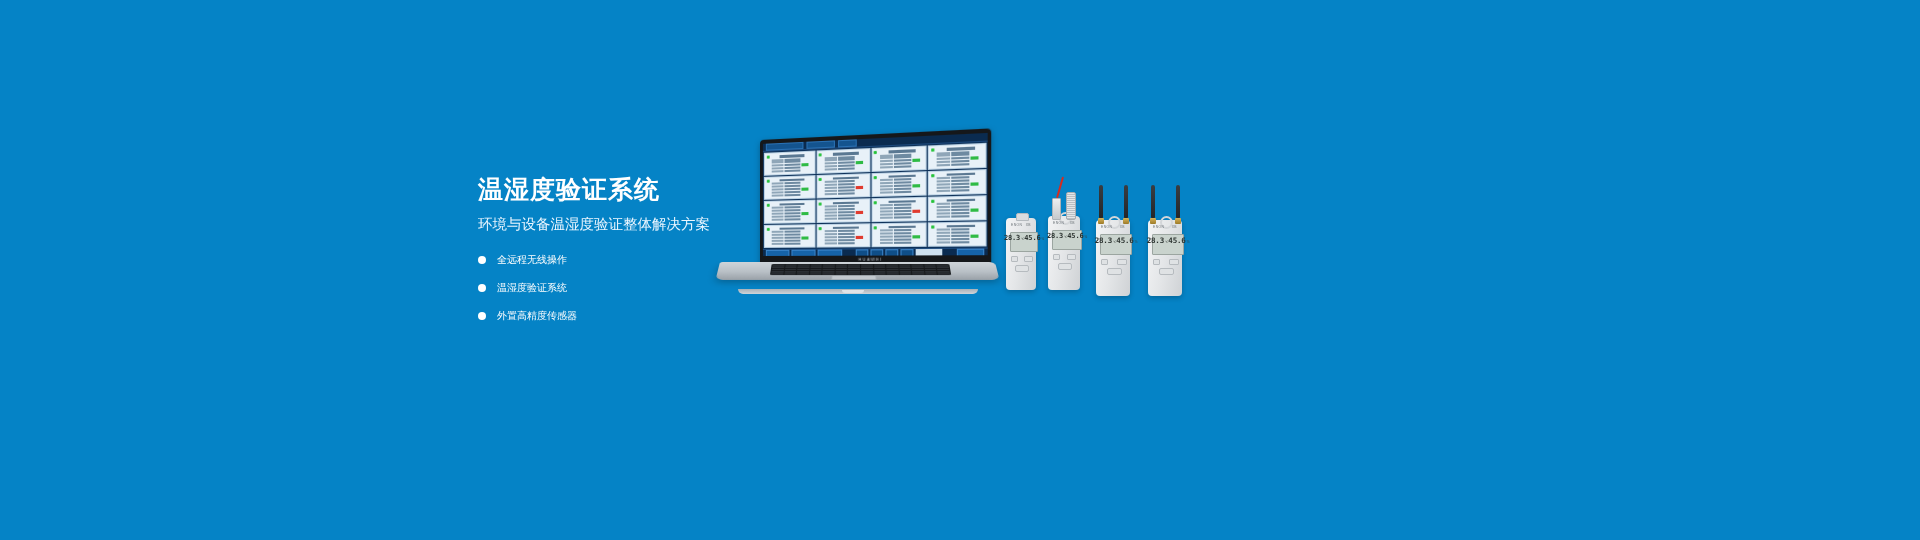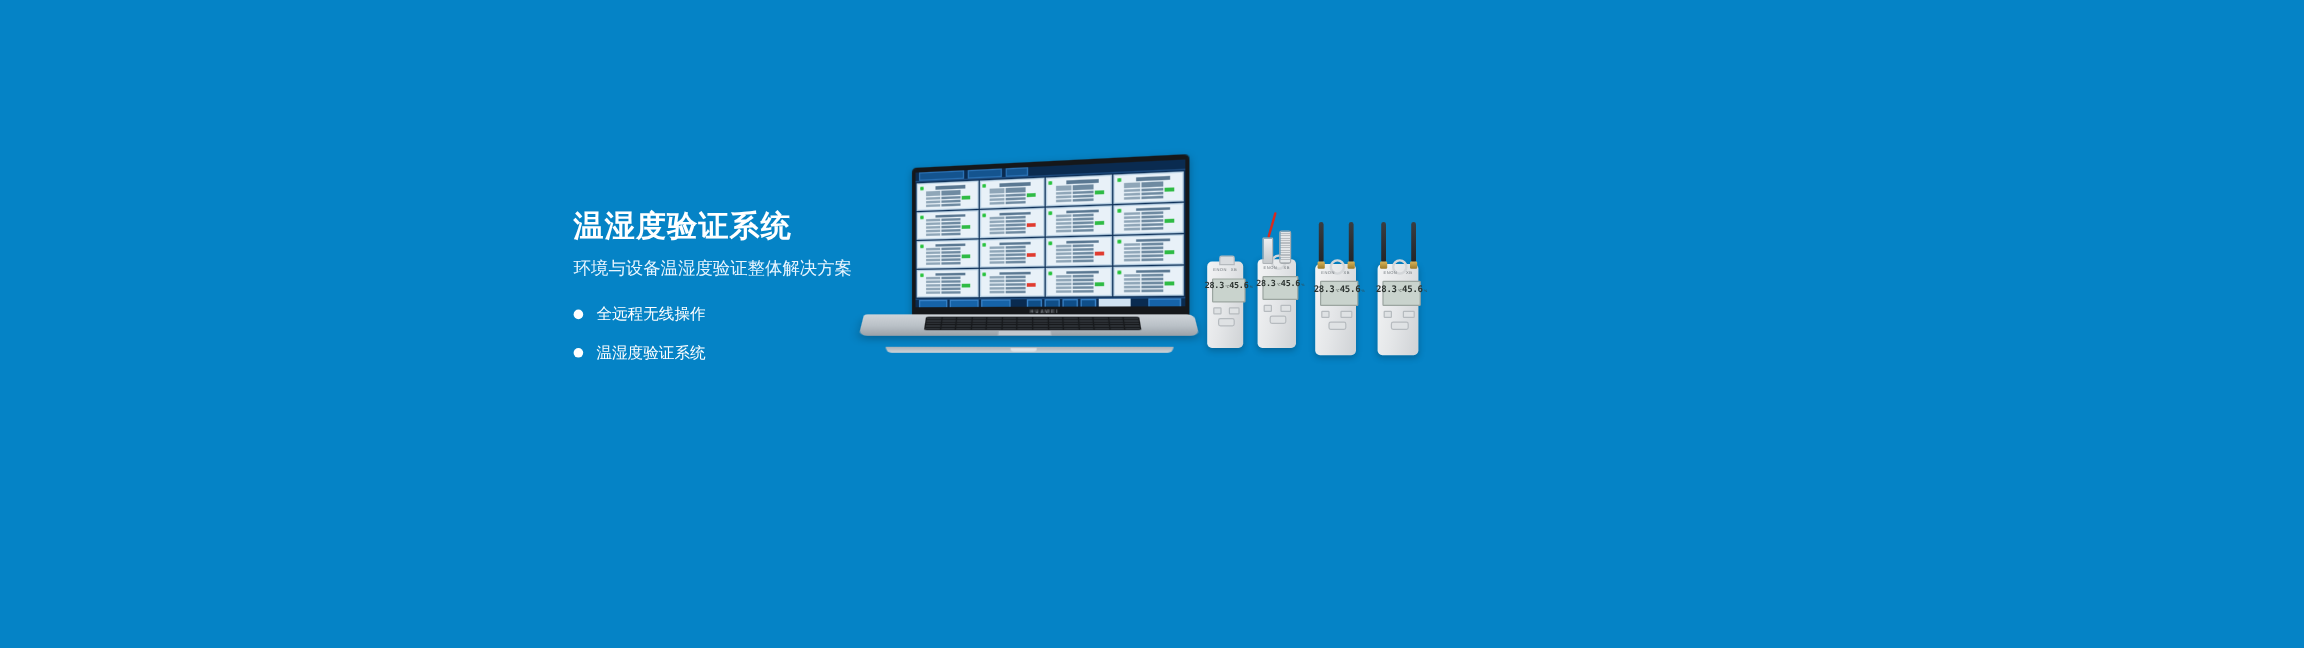--- a/index.html
+++ b/index.html
@@ -16,21 +16,21 @@
     font-size:25px;font-weight:bold;letter-spacing:1px;
     color:#ffffff;line-height:1.1;margin:0 0 12px 0;white-space:nowrap;
   }
   .copy .subtitle{
     font-size:14.5px;font-weight:normal;color:#eaf6ff;
     line-height:1.2;margin:0 0 20px 0;white-space:nowrap;
   }
   .features{list-style:none;margin:0;padding:0;}
   .features li{
     display:flex;align-items:center;gap:11px;
-    font-size:13px;color:#ffffff;margin-bottom:14px;white-space:nowrap;
+    font-size:10px;color:#ffffff;margin-bottom:14px;white-space:nowrap;
   }
   .features li .dot{
     width:8px;height:8px;border-radius:50%;background:#ffffff;flex:0 0 8px;
   }
 
   
   .laptop{position:absolute;left:720px;top:140px;width:275px;height:160px;}
   .lid{
     position:absolute;left:40px;top:0;width:218px;height:125px;
     background:#15171a;border-radius:4px 4px 1px 1px;
@@ -137,20 +137,24 @@
     <p class="subtitle">环境与设备温湿度验证整体解决方案</p>
     <ul class="features">
       <li>
         <span class="dot"></span>
         <span>全远程无线操作</span>
       </li>
       <li>
         <span class="dot"></span>
         <span>温湿度验证系统</span>
       </li>
+      <li>
+        <span class="dot"></span>
+        <span>外置高精度传感器</span>
+      </li>
     </ul>
   </div>
 
   <div class="laptop">
     <div class="lid">
       <div class="bezel">
         <div class="screen">
           <div class="s-top">
             <span class="seg w1"></span>
             <span class="seg w2"></span>

